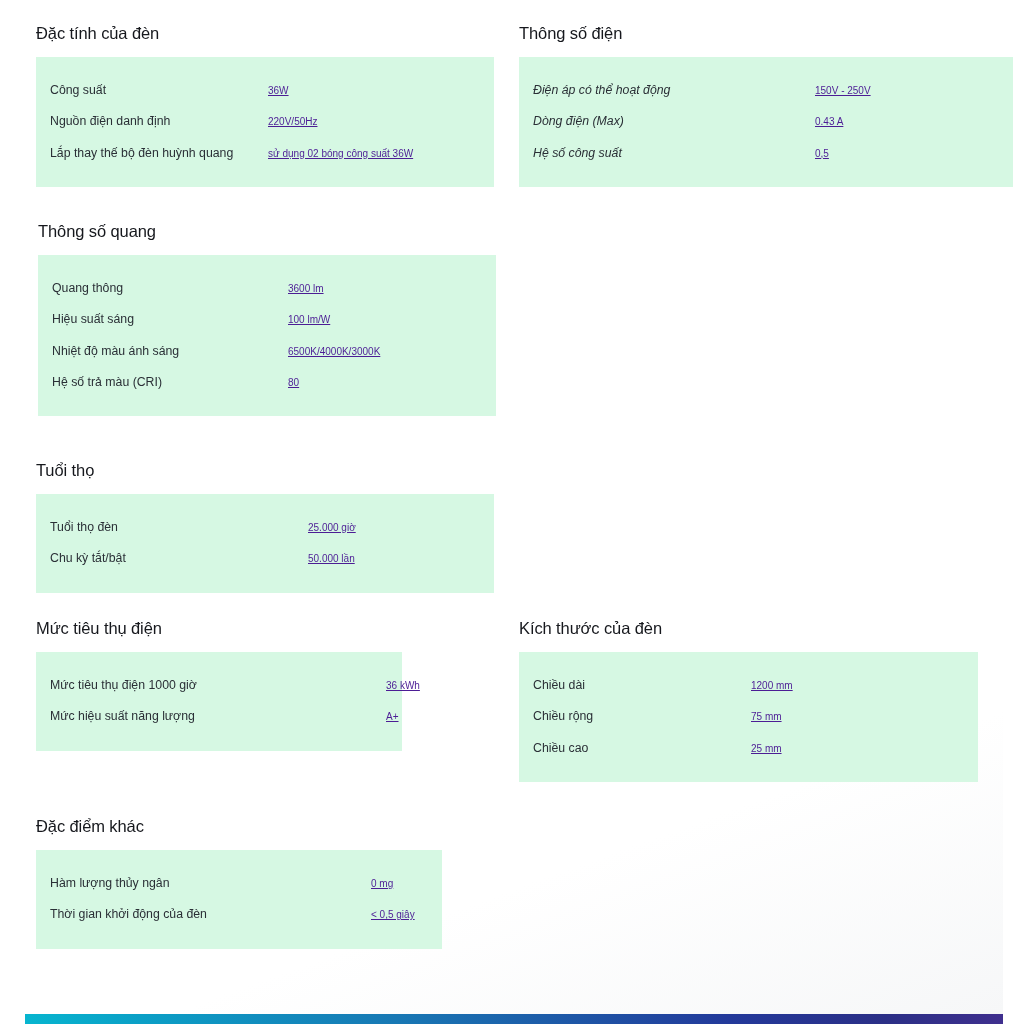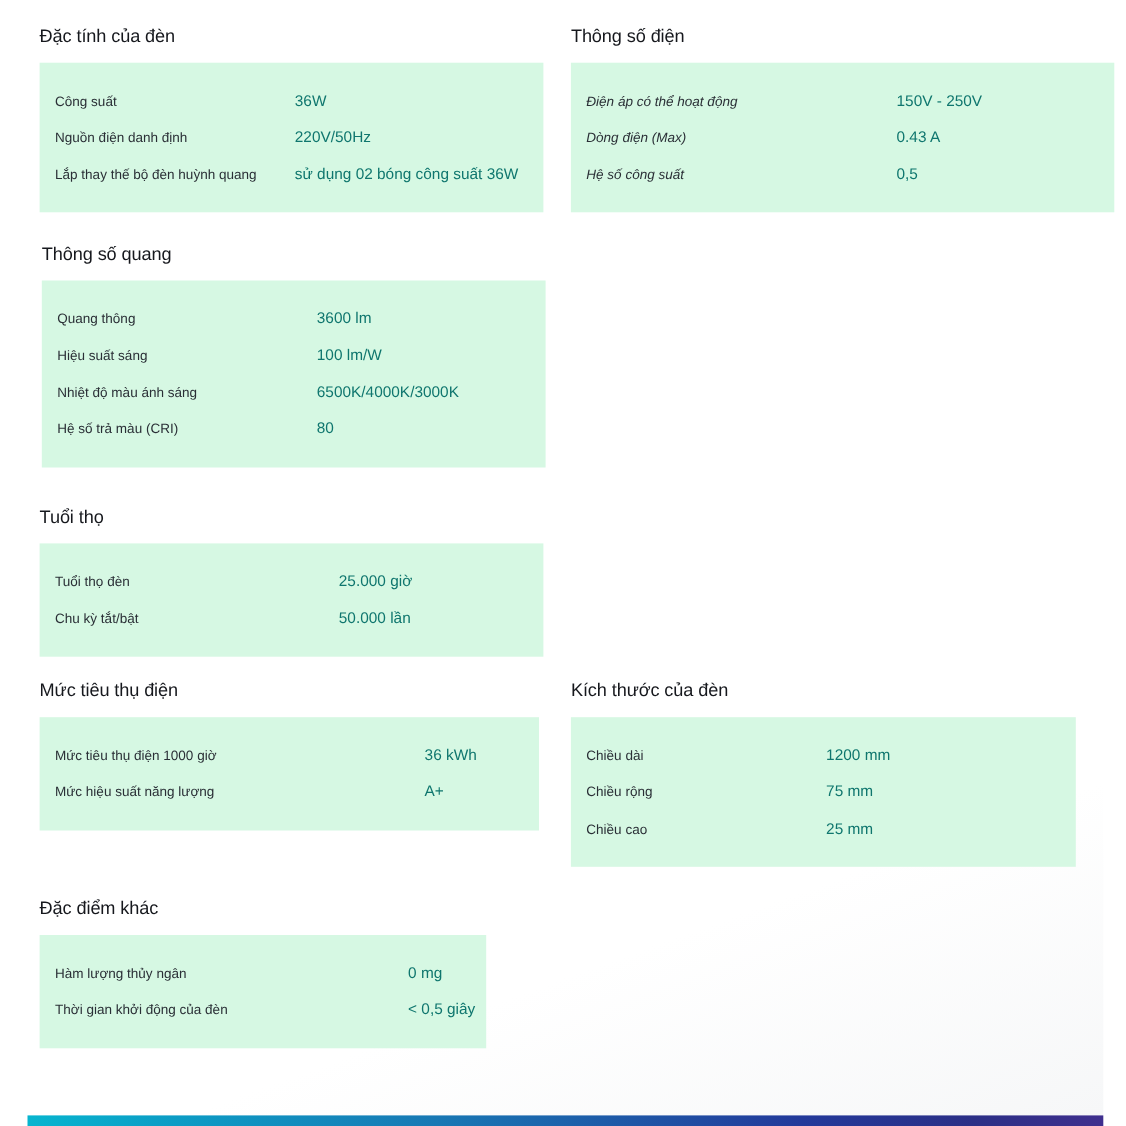--- a/index.html
+++ b/index.html
@@ -75,23 +75,24 @@
   }
 
   .spec-label {
     font-size: 12.3px;
     color: #2a2f36;
     padding-left: 14px;
     flex: 0 0 auto;
   }
 
   .spec-value {
-    font-size: 14px;
-    color: #0f766e;
+    font-size: 10px;
+    color: #4c1d95;
     flex: 0 0 auto;
+    text-decoration: underline;
   }
 
   
   .lw-232 .spec-label { width: 232px; }
   .lw-296 .spec-label { width: 296px; font-style: italic; }
   .lw-250 .spec-label { width: 250px; }
   .lw-272 .spec-label { width: 272px; }
   .lw-350 .spec-label { width: 350px; }
   .lw-335 .spec-label { width: 335px; }
 
@@ -151,21 +152,21 @@
         <span class="spec-label">Tuổi thọ đèn</span>
         <span class="spec-value">25.000 giờ</span>
       </div>
       <div class="spec-row">
         <span class="spec-label">Chu kỳ tắt/bật</span>
         <span class="spec-value">50.000 lần</span>
       </div>
     </div>
   </div>
 
-  <div class="section" style="left:36px; top:619px; width:454px;">
+  <div class="section" style="left:36px; top:619px; width:366px;">
     <div class="sec-title">Mức tiêu thụ điện</div>
     <div class="spec-box lw-350">
       <div class="spec-row">
         <span class="spec-label">Mức tiêu thụ điện 1000 giờ</span>
         <span class="spec-value">36 kWh</span>
       </div>
       <div class="spec-row">
         <span class="spec-label">Mức hiệu suất năng lượng</span>
         <span class="spec-value">A+</span>
       </div>

